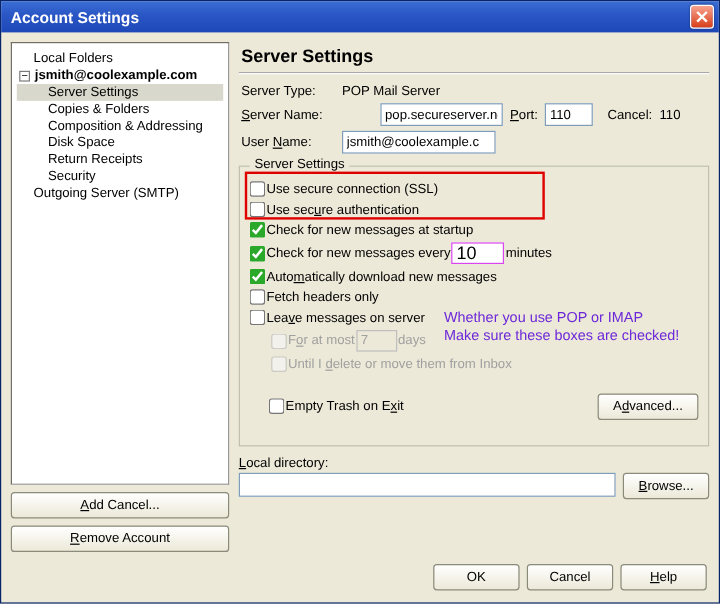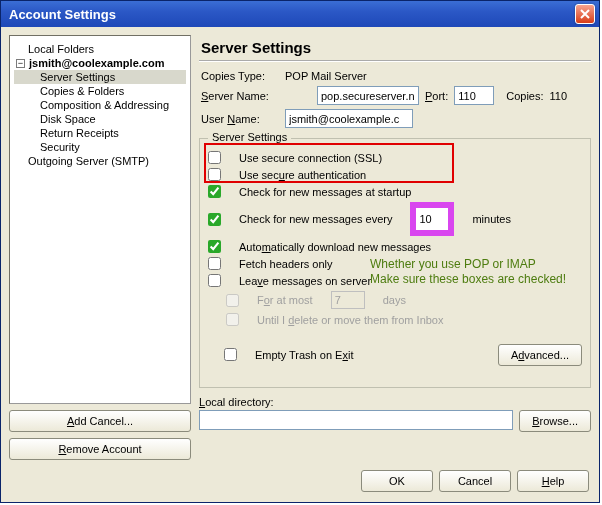--- a/index.html
+++ b/index.html
@@ -144,54 +144,54 @@
   .fieldset .legend {
     position: absolute;
     top: -8px;
     left: 8px;
     background: #ece9d8;
     padding: 0 4px;
   }
   .chk-row {
     display: flex;
     align-items: center;
-    gap: 18px;
+    gap: 1px;
     margin: 4px 0;
   }
   .chk-row.indent { padding-left: 18px; }
   .chk-row.disabled { color: #a0a0a0; }
   input[type=checkbox] {
     width: 13px; height: 13px;
     margin: 0;
     accent-color: #2aa82a;
   }
   .every-input {
     width: 44px;
-    height: 34px;
-    border: 6px solid #d946ef;
+    height: 18px;
+    border: 1px solid #d946ef;
     padding: 1px 3px;
-    font-size: 11px;
+    font-size: 15px;
   }
   .days-input {
     width: 34px;
     height: 18px;
     border: 1px solid #bfbfbf;
     background: #ece9d8;
     color: #a0a0a0;
     padding: 1px 3px;
     font-size: 11px;
   }
   .redbox {
     position: absolute;
     border: 2px solid #e00000;
     pointer-events: none;
   }
   .annot {
     position: absolute;
-    color: #4d7c0f;
+    color: #6d28d9;
     font-size: 12px;
     line-height: 15px;
     font-weight: normal;
   }
   .adv-row {
     display: flex;
     justify-content: space-between;
     align-items: center;
     margin-top: 6px;
   }
@@ -277,29 +277,29 @@
       </div>
       <button class="sidebar-btn"><span class="ul">A</span><span>dd Cancel...</span></button>
       <button class="sidebar-btn"><span class="ul">R</span>emove Account</button>
     </div>
 
     <div class="main">
       <h1>Server Settings</h1>
       <div class="hr"></div>
 
       <div class="form-row">
-        <span class="lbl">Copies Type:</span>
+        <span class="lbl">Server Type:</span>
         <span>POP Mail Server</span>
       </div>
       <div class="form-row">
         <span class="lbl"><span class="ul">S</span>erver Name:</span>
         <input class="text-input" style="width: 102px; margin-left: 32px;" value="pop.secureserver.net">
         <span><span class="ul">P</span>ort:</span>
         <input class="text-input port-input" value="110" style="">
-        <span style="margin-left:6px">Copies:</span>
+        <span style="margin-left:6px">Cancel:</span>
         <span>110</span>
       </div>
       <div class="form-row">
         <span class="lbl">User <span class="ul">N</span>ame:</span>
         <input class="text-input" style="width: 128px;" value="jsmith@coolexample.c">
       </div>
 
       <div class="fieldset">
         <span class="legend">Server Settings</span>
 

